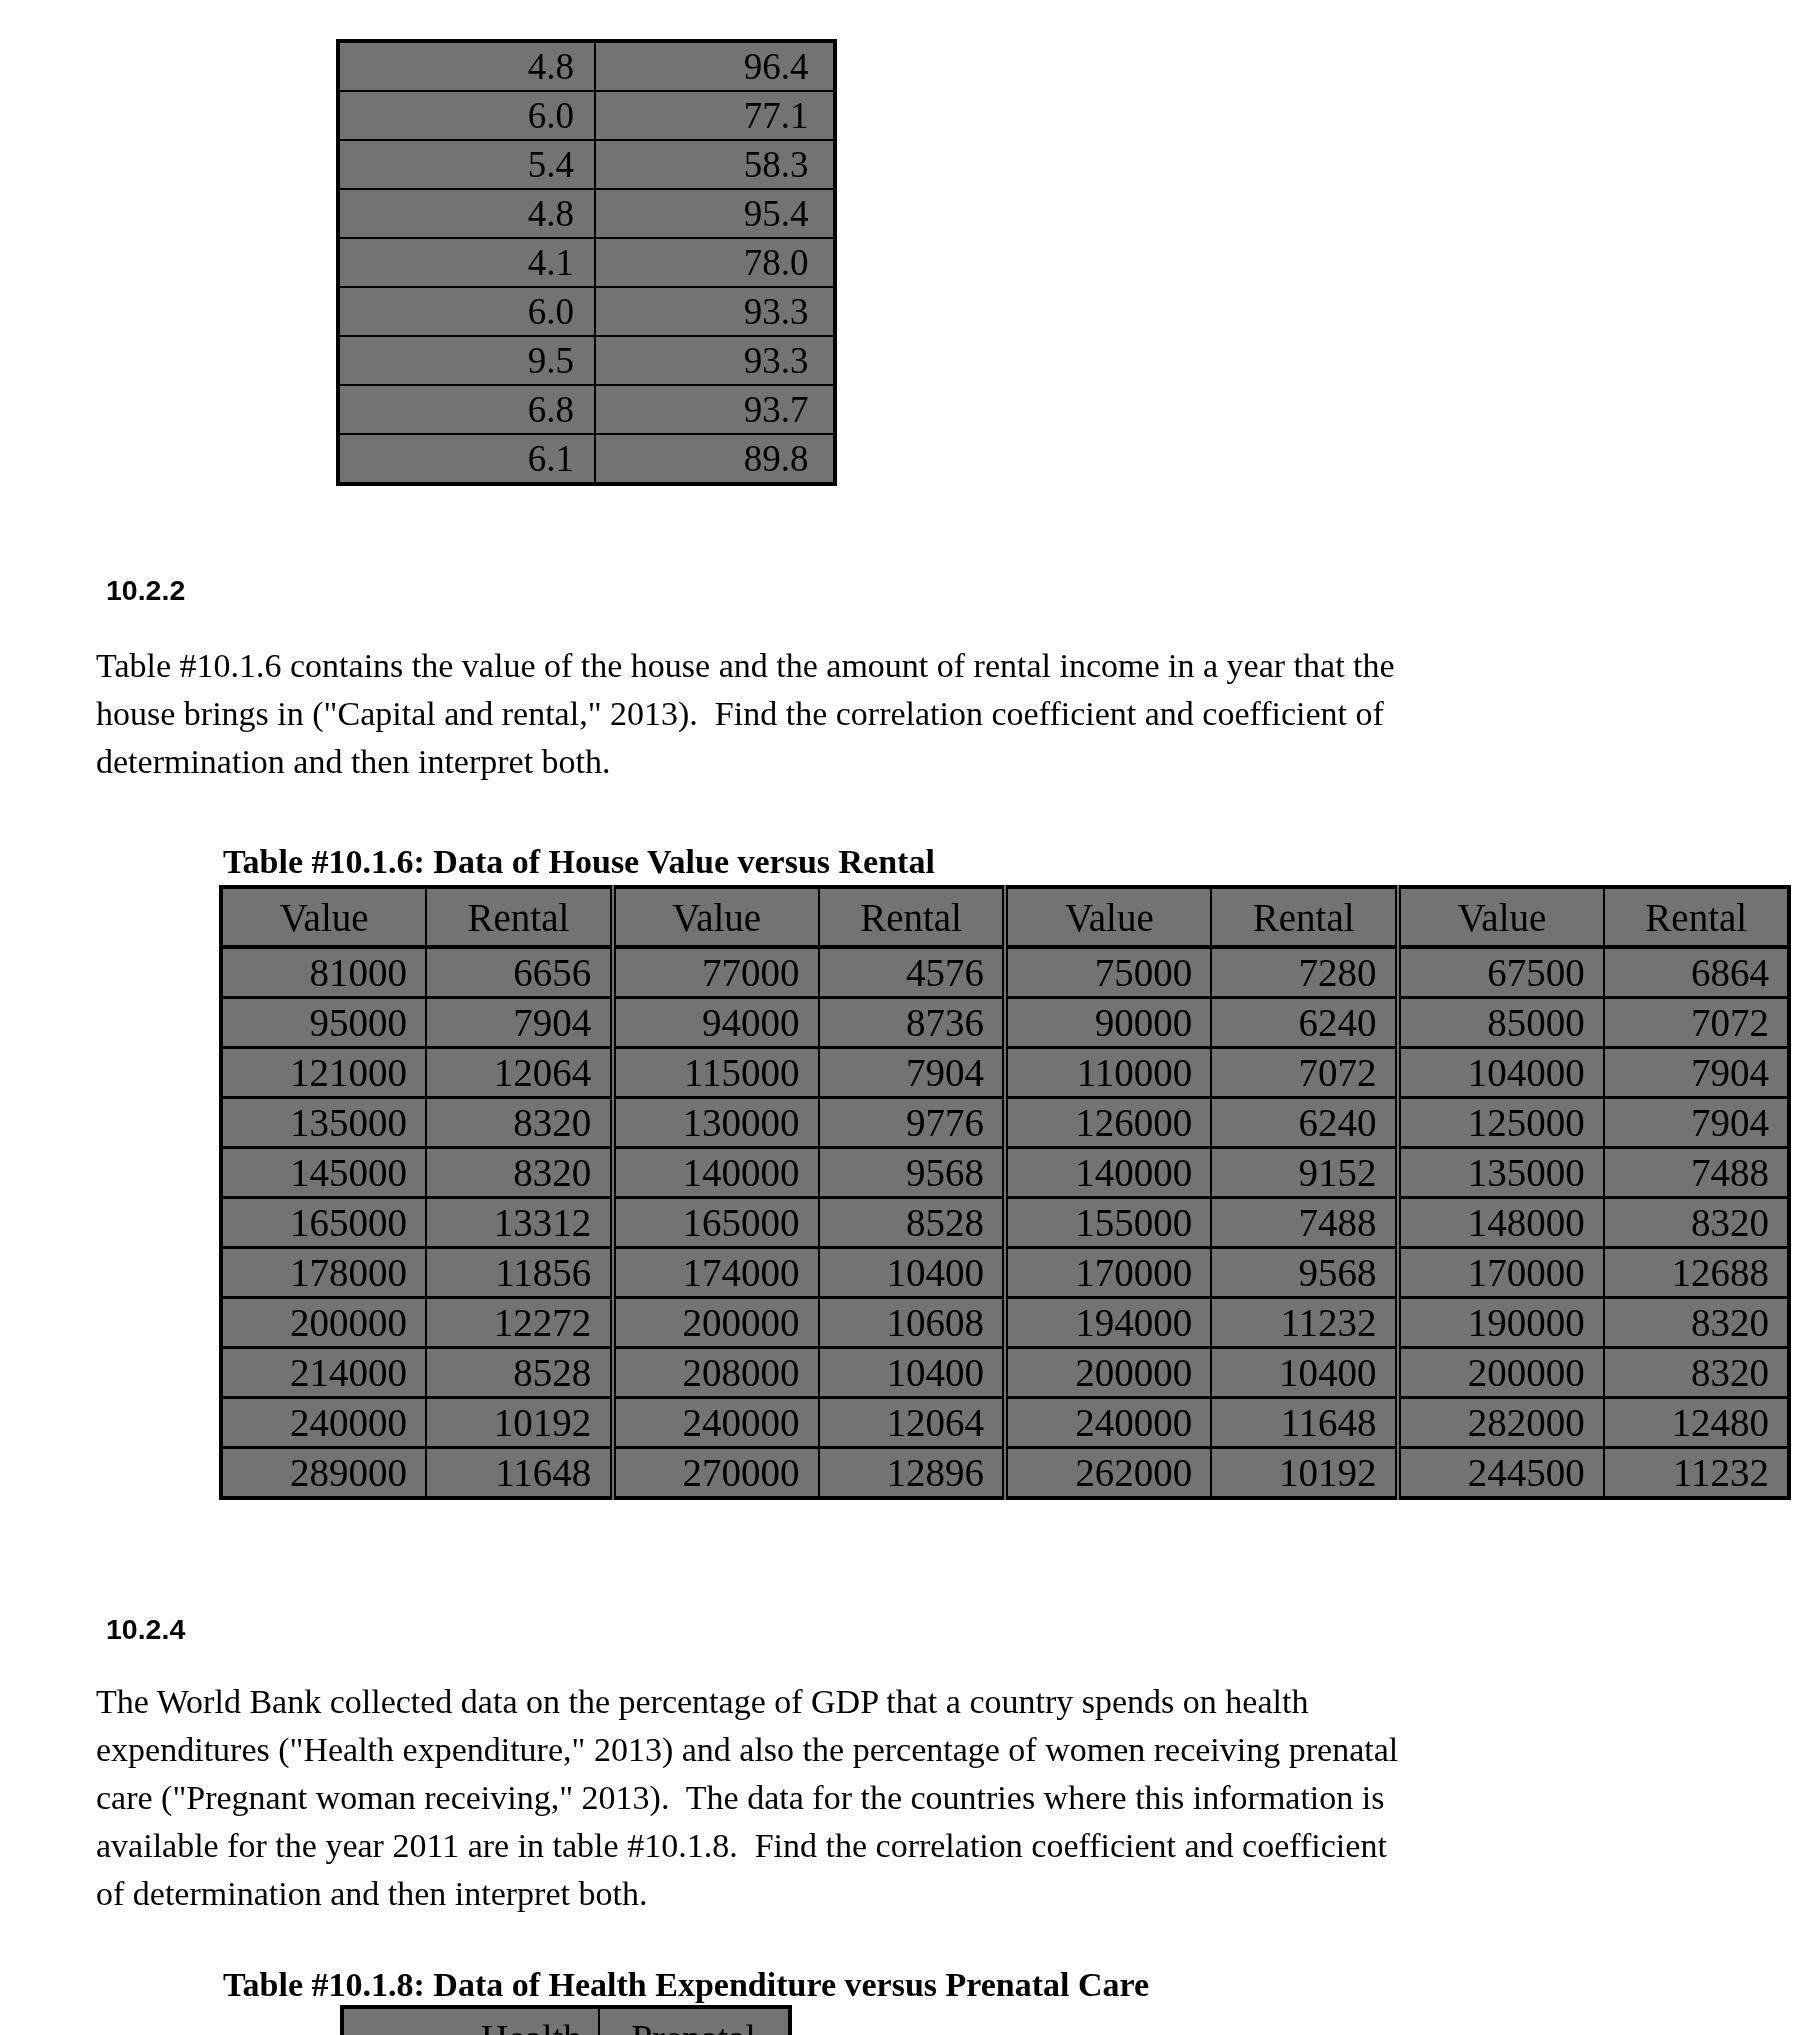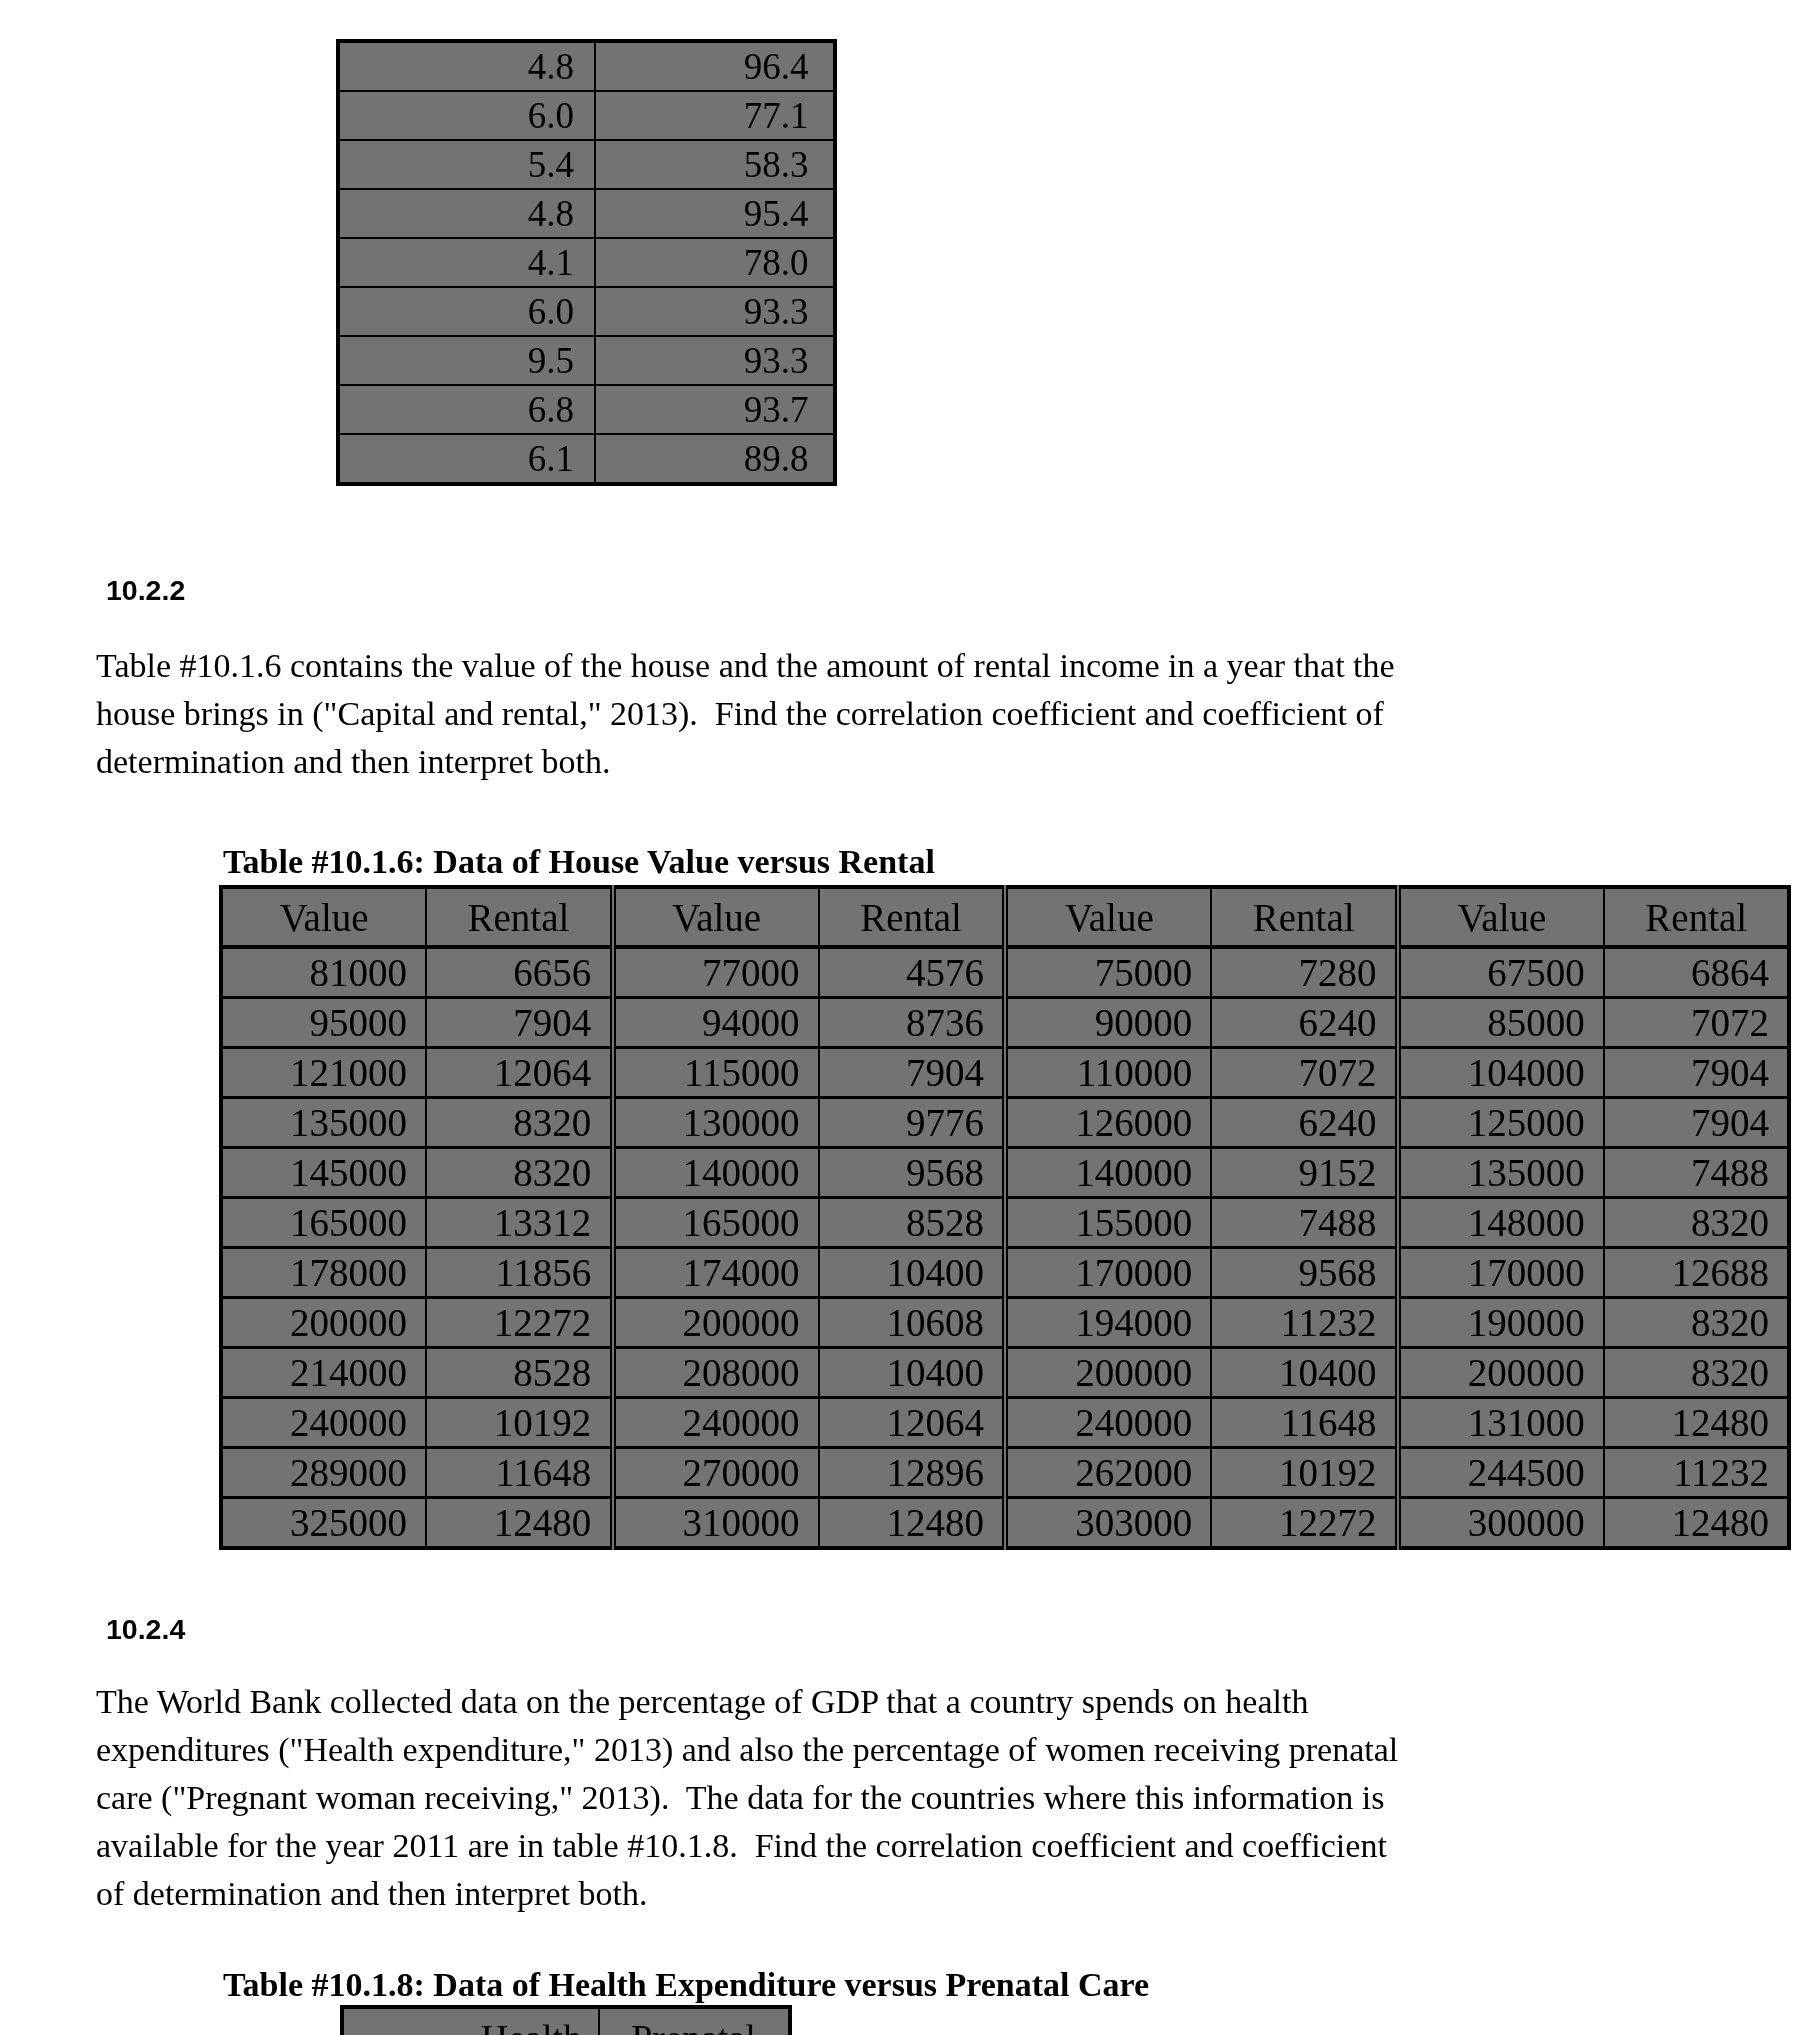--- a/index.html
+++ b/index.html
@@ -222,43 +222,33 @@
           <td class="c6">200000</td>
           <td class="c7">8320</td>
         </tr>
         <tr>
           <td class="c0">240000</td>
           <td class="c1">10192</td>
           <td class="c2">240000</td>
           <td class="c3">12064</td>
           <td class="c4">240000</td>
           <td class="c5">11648</td>
-          <td class="c6">131000</td>
+          <td class="c6">282000</td>
           <td class="c7">12480</td>
         </tr>
         <tr>
           <td class="c0">289000</td>
           <td class="c1">11648</td>
           <td class="c2">270000</td>
           <td class="c3">12896</td>
           <td class="c4">262000</td>
           <td class="c5">10192</td>
           <td class="c6">244500</td>
           <td class="c7">11232</td>
         </tr>
-        <tr>
-          <td class="c0">325000</td>
-          <td class="c1">12480</td>
-          <td class="c2">310000</td>
-          <td class="c3">12480</td>
-          <td class="c4">303000</td>
-          <td class="c5">12272</td>
-          <td class="c6">300000</td>
-          <td class="c7">12480</td>
-        </tr>
       </tbody>
   </table>
 
   <h2 class="sec-head" style="top:1608px;">10.2.4</h2>
 
   <div class="para" style="top:1678px;">
     <div class="pline">The World Bank collected data on the percentage of GDP that a country spends on health</div>
     <div class="pline">expenditures ("Health expenditure," 2013) and also the percentage of women receiving prenatal</div>
     <div class="pline">care ("Pregnant woman receiving," 2013).  The data for the countries where this information is</div>
     <div class="pline">available for the year 2011 are in table #10.1.8.  Find the correlation coefficient and coefficient</div>

